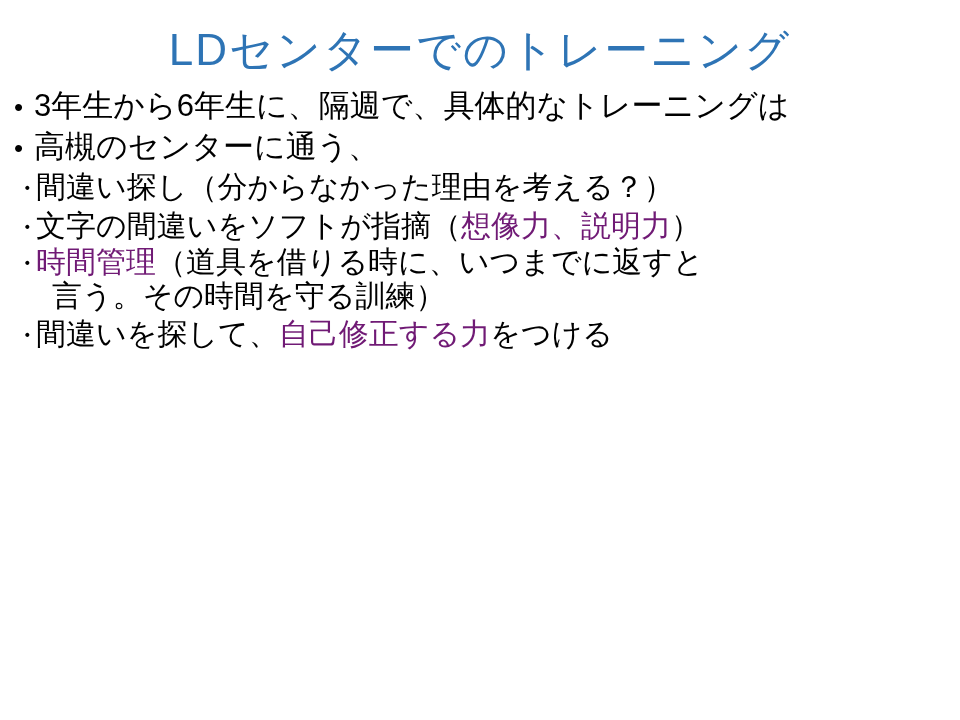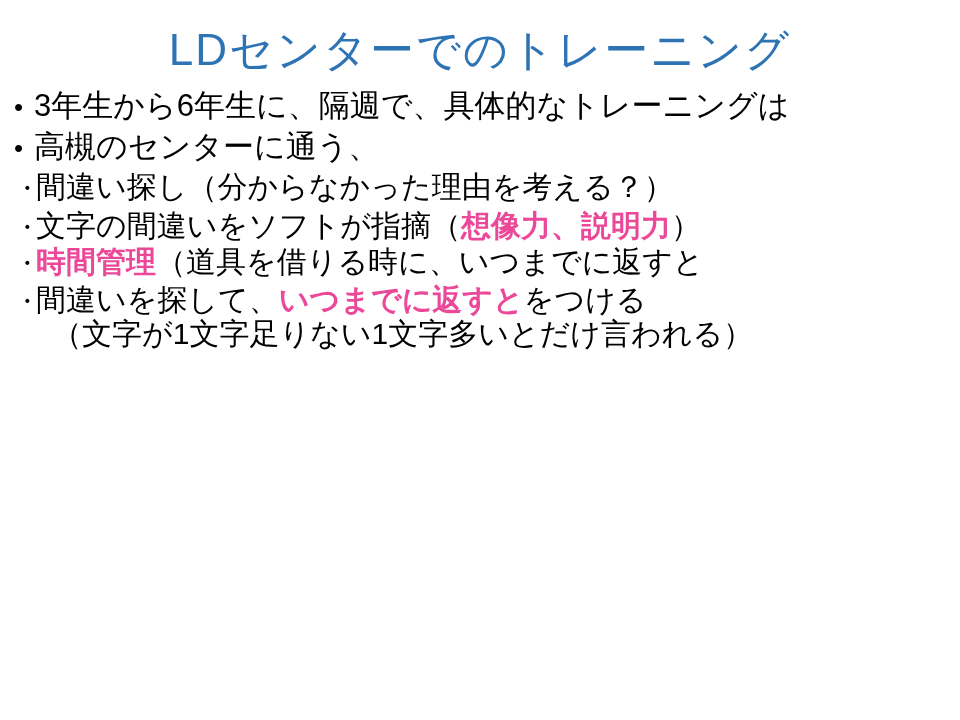--- a/index.html
+++ b/index.html
@@ -51,22 +51,22 @@
     display: inline-block;
     width: 22px;
     text-align: left;
     font-size: 26px;
   }
   .indent-cont {
     display: inline-block;
     width: 38px;
   }
   .red {
-    color: #ec4899;
-    font-weight: bold;
+    color: #701a75;
+    font-weight: normal;
   }
   .line.sub {
     font-size: 30px;
   }
   .tight {
     line-height: 1.14;
   }
   .small-gap { height: 2px; }
 </style>
 </head>
@@ -92,28 +92,28 @@
       <span class="bullet-mid">・</span><span>間違い探し（分からなかった理由を考える？）</span>
     </div>
 
     <div class="line sub">
       <span class="bullet-mid">・</span><span>文字の間違いをソフトが指摘（</span><span class="red">想像力、説明力</span><span>）</span>
     </div>
 
     <div class="line sub tight">
       <span class="bullet-mid">・</span><span class="red">時間管理</span><span>（道具を借りる時に、いつまでに返すと</span>
     </div>
+    <div class="line sub tight">
+      <span class="indent-cont"></span><span>言う。その時間を守る訓練）</span>
+    </div>
 
     <div class="small-gap"></div>
 
 
     <div class="small-gap"></div>
 
 
     <div class="line sub tight">
-      <span class="bullet-mid">・</span><span>間違いを探して、</span><span class="red">いつまでに返すと</span><span>をつける</span>
-    </div>
-    <div class="line sub tight">
-      <span class="indent-cont"></span><span>（文字が1文字足りない1文字多いとだけ言われる）</span>
+      <span class="bullet-mid">・</span><span>間違いを探して、</span><span class="red">自己修正する力</span><span>をつける</span>
     </div>
 
   </div>
 </div>
 
 </body></html>

